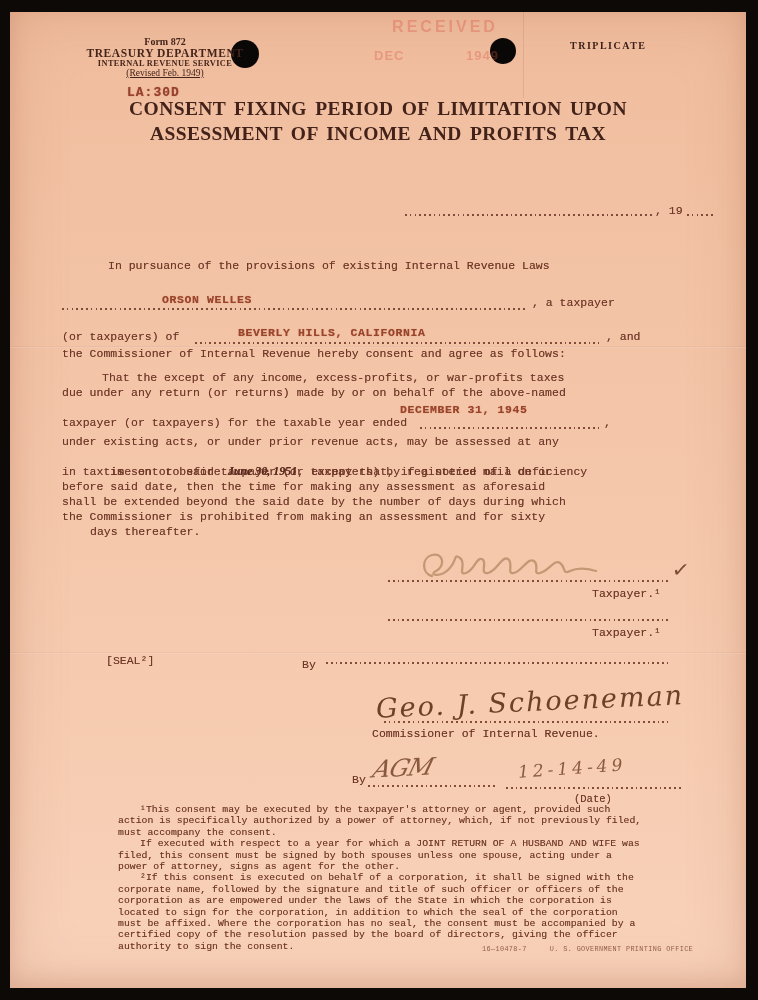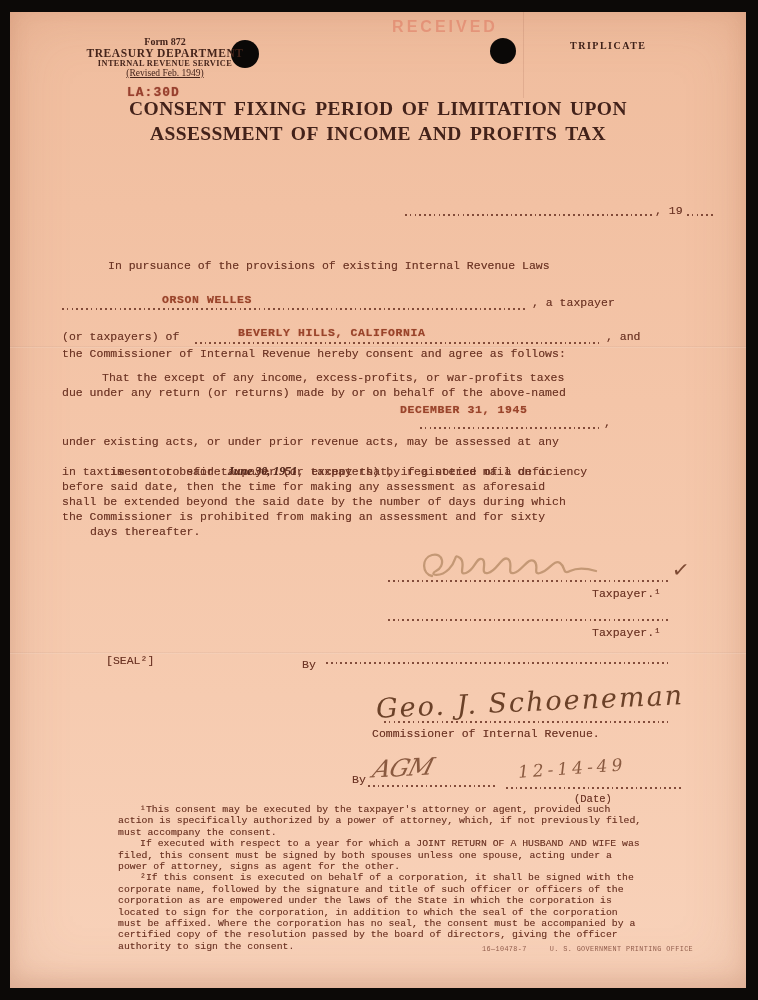--- a/index.html
+++ b/index.html
@@ -33,20 +33,24 @@
   <div class="crease-v" style="left:513px;top:0;height:86px;"></div>
   <div class="crease-h" style="top:334px;"></div>
   <div class="crease-h" style="top:640px;"></div>
 
   <div class="hole" style="left:221px;top:28px;width:28px;height:28px;"></div>
   <div class="hole" style="left:480px;top:26px;width:26px;height:26px;"></div>
 
   <div class="abs" style="left:344px;top:6px;width:182px;opacity:.33;filter:blur(.5px);color:#d8503c;
               font-family:'Liberation Sans',sans-serif;font-weight:bold;">
     <div style="font-size:16px;letter-spacing:3px;text-align:center;">RECEIVED</div>
+    <div style="position:relative;height:22px;margin-top:12px;font-size:13px;letter-spacing:1px;">
+      <span class="abs" style="left:20px;">DEC</span>
+      <span class="abs" style="left:112px;">1949</span>
+    </div>
   </div>
 
   <div class="abs serif" style="left:55px;top:24px;width:200px;text-align:center;font-weight:bold;">
     <div style="font-size:10px;">Form 872</div>
     <div style="font-size:11.5px;letter-spacing:.6px;">TREASURY DEPARTMENT</div>
     <div style="font-size:8.3px;letter-spacing:.4px;">INTERNAL REVENUE SERVICE</div>
     <div style="font-size:9.5px;font-weight:normal;text-decoration:underline;">(Revised Feb. 1949)</div>
   </div>
 
   <div class="abs serif" style="left:560px;top:28px;font-size:10px;font-weight:bold;letter-spacing:1.5px;color:#3d2018;">TRIPLICATE</div>
@@ -78,20 +82,21 @@
       <span class="abs mono typed" style="left:176px;bottom:4px;">BEVERLY HILLS, CALIFORNIA</span>
       <span class="abs mono" style="left:544px;bottom:0;">, and</span>
     </div>
     <div class="abs mono" style="left:0;top:88px;">the Commissioner of Internal Revenue hereby consent and agree as follows:</div>
   </div>
 
   <div class="abs" style="left:52px;top:358px;width:595px;">
     <div class="abs mono" style="left:40px;top:0;">That the except of any income, excess-profits, or war-profits taxes</div>
     <div class="abs mono" style="left:0;top:15px;">due under any return (or returns) made by or on behalf of the above-named</div>
     <div class="abs" style="left:0;top:32px;width:595px;height:28px;">
+      <span class="abs mono" style="left:0;bottom:0;">taxpayer (or taxpayers) for the taxable year ended</span>
       <div class="leader" style="left:358px;bottom:1px;width:182px;"></div>
       <span class="abs mono typed" style="left:338px;bottom:13px;margin-top:28px;">DECEMBER 31, 1945</span>
       <span class="abs mono" style="left:542px;bottom:0;">,</span>
     </div>
     <div class="abs mono" style="left:0;top:64px;">under existing acts, or under prior revenue acts, may be assessed at any</div>
     <div class="abs mono" style="left:0;top:79px;">
       <span>time on or before </span><span class="serif" style="font-style:italic;font-weight:bold;font-size:12px;color:#53291d;">June 30, 1951</span><span>, except that, if a notice of a deficiency</span>
     </div>
     <div class="abs mono" style="left:0;top:94px;">in tax is sent to said taxpayer (or taxpayers) by registered mail on or</div>
     <div class="abs mono" style="left:0;top:109px;">before said date, then the time for making any assessment as aforesaid</div>

